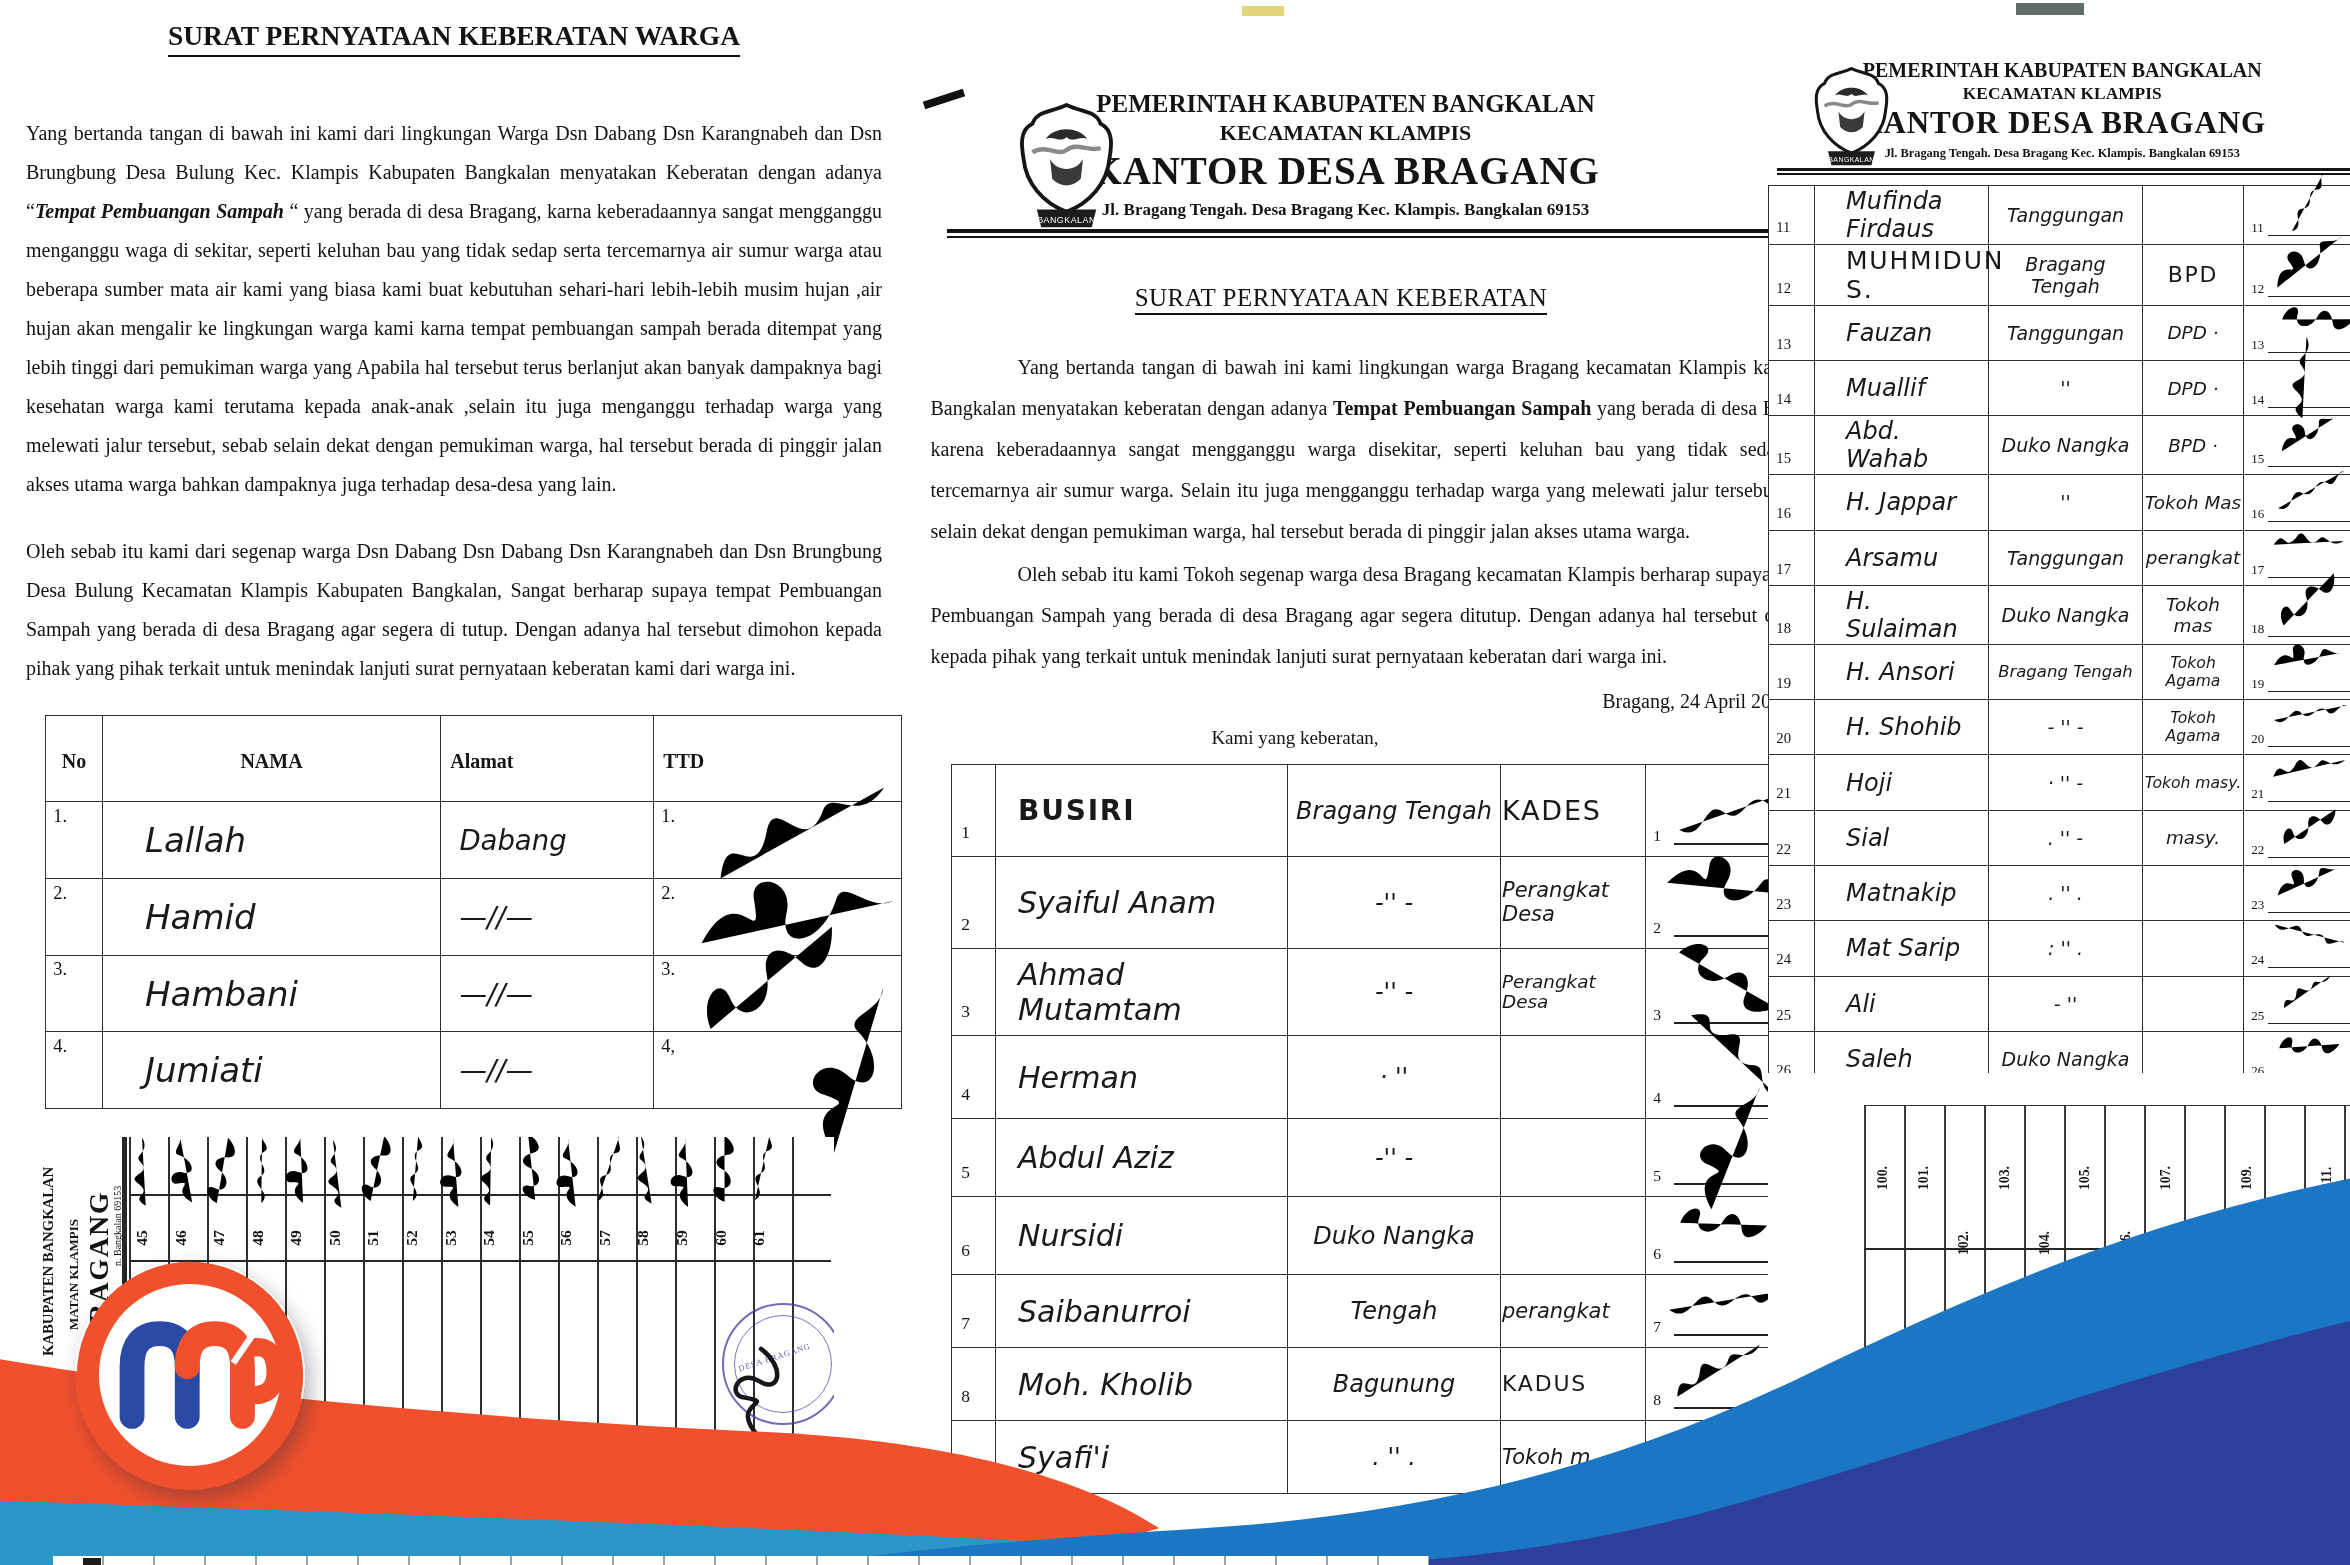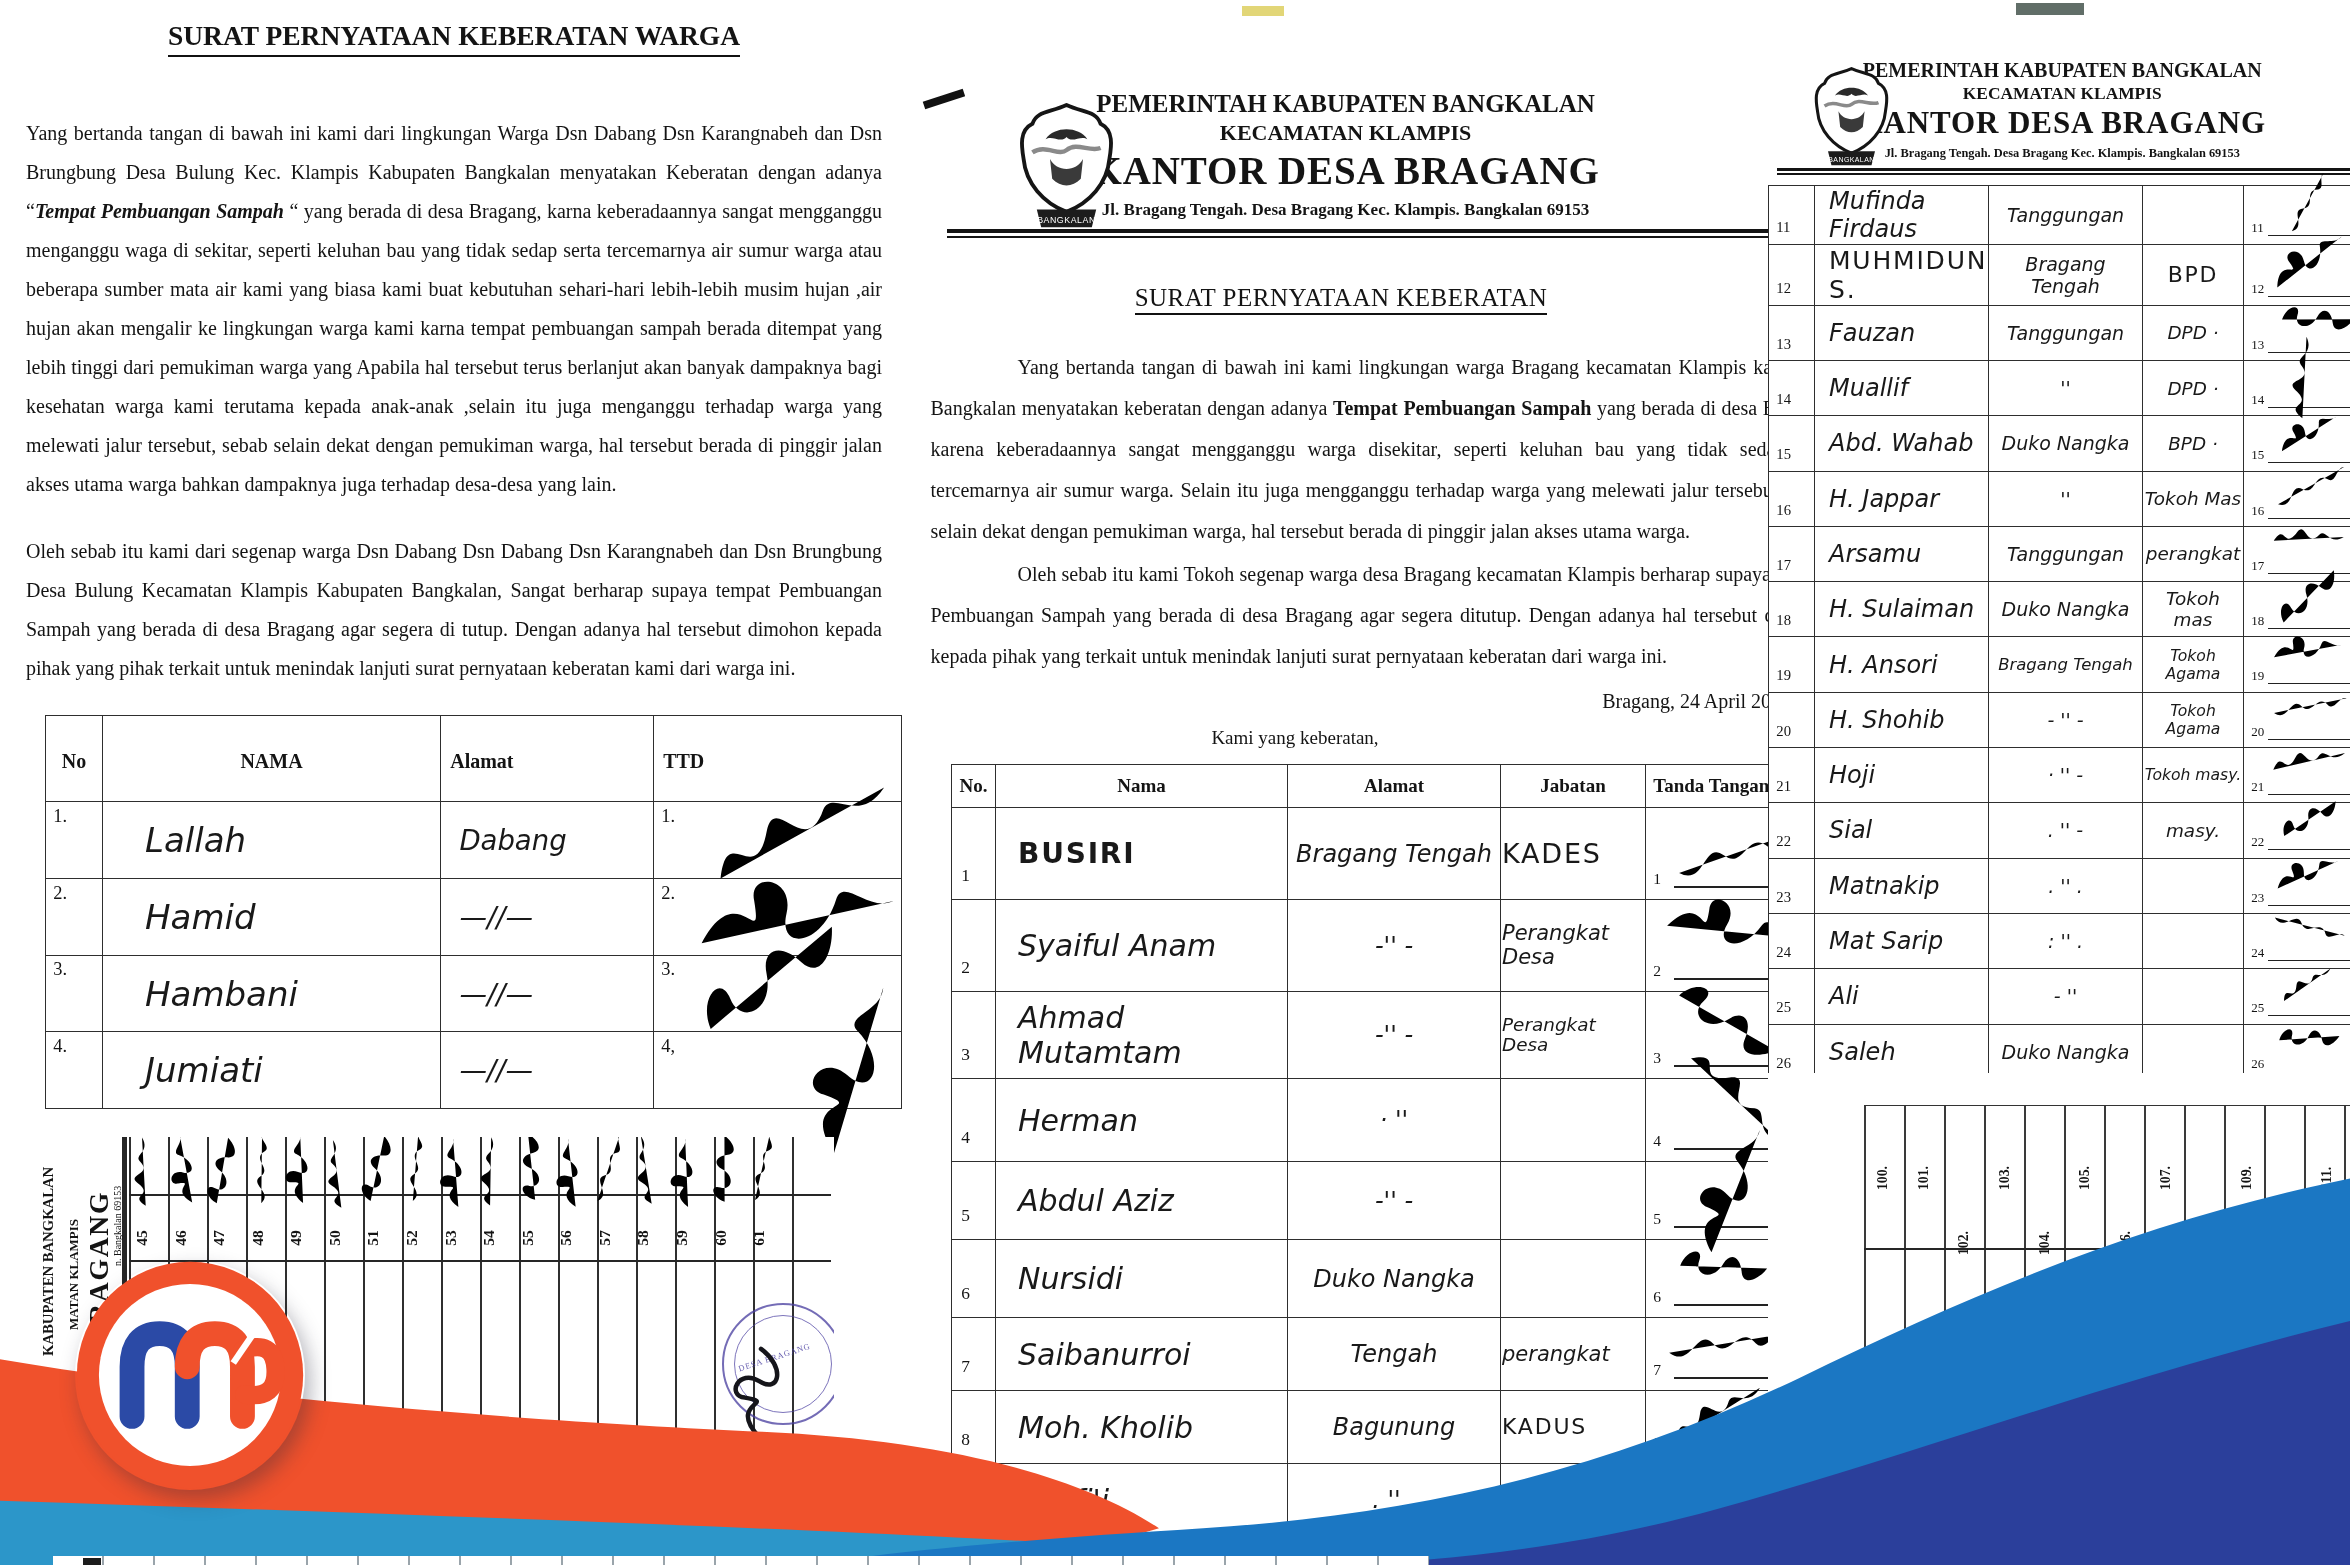--- a/index.html
+++ b/index.html
@@ -59,21 +59,21 @@
   .doc-right{left:1768px;top:26px;width:583px;height:1047px;overflow:hidden;z-index:20;background:#fff;}
   .doc-right .lh{margin:33px 3.7px 0 9.2px;}
   .doc-right .l1{font-size:20px;}
   .doc-right .l2{font-size:17.4px;margin-top:0.9px;}
   .doc-right .l3{font-size:31px;margin-top:0.9px;}
   .doc-right .addr{font-size:12.4px;margin-top:5.5px;}
   .doc-right .lh-rule{margin-top:6.4px;width:588px;border-top-width:3.7px;}
   .tbl-right{width:624px;margin-top:9.2px;}
   .tbl-right td{height:46px;position:relative;border-width:1.7px;}
   .tbl-right .no-c{font-size:14.7px;padding-left:7.3px;vertical-align:bottom;padding-bottom:7.3px;}
-  .tbl-right .nm{font-size:24px;padding-left:14px;}
+  .tbl-right .nm{font-size:24px;padding-left:31px;}
   .tbl-right .nm.caps{font-size:25px;}
   .tbl-right .al{font-size:19px;text-align:center;}
   .tbl-right .jb{font-size:18.4px;text-align:center;}
   .tbl-right .tno{font-size:13px;bottom:7.3px;}
   .tbl-right .tline{left:24px;bottom:7.3px;width:101px;border-bottom-width:1.8px;}
   
   .doc-bl{left:0;top:1137px;width:834px;height:429px;overflow:hidden;z-index:15;background:#fff;}
   .bl-lines{position:absolute;left:129px;top:0;width:702px;height:429px;
             background:repeating-linear-gradient(90deg,#2f2f2f 0 1.8px,transparent 1.8px 39px);}
   .bl-rule{position:absolute;background:#262626;}
@@ -209,27 +209,20 @@
 
     <table class="scan tbl-mid">
       <colgroup>
           <col style="width:44px">
           <col style="width:292px">
           <col style="width:213px">
           <col style="width:145px">
           <col style="width:224px">
         </colgroup>
       <tbody>
-          <tr>
-        <th>No.</th>
-        <th>Nama</th>
-        <th>Alamat</th>
-        <th>Jabatan</th>
-        <th style="text-align:left;padding-left:7.3px">Tanda Tangan</th>
-      </tr>
       <tr style="height:92px">
         <td class="no-c">1</td>
         <td class="hand nm caps">BUSIRI</td>
         <td class="hand al">Bragang Tengah</td>
         <td class="hand jb caps" style="font-size:27px">KADES</td>
         <td>
               <span class="tno">1</span>
               <span class="tline"></span>
           <svg class="sig" width="138" height="101" viewBox="0 0 92 40" style="left:24px;top:-5.5px;transform:rotate(-18deg)">
                 <use href="#sg4"></use>

